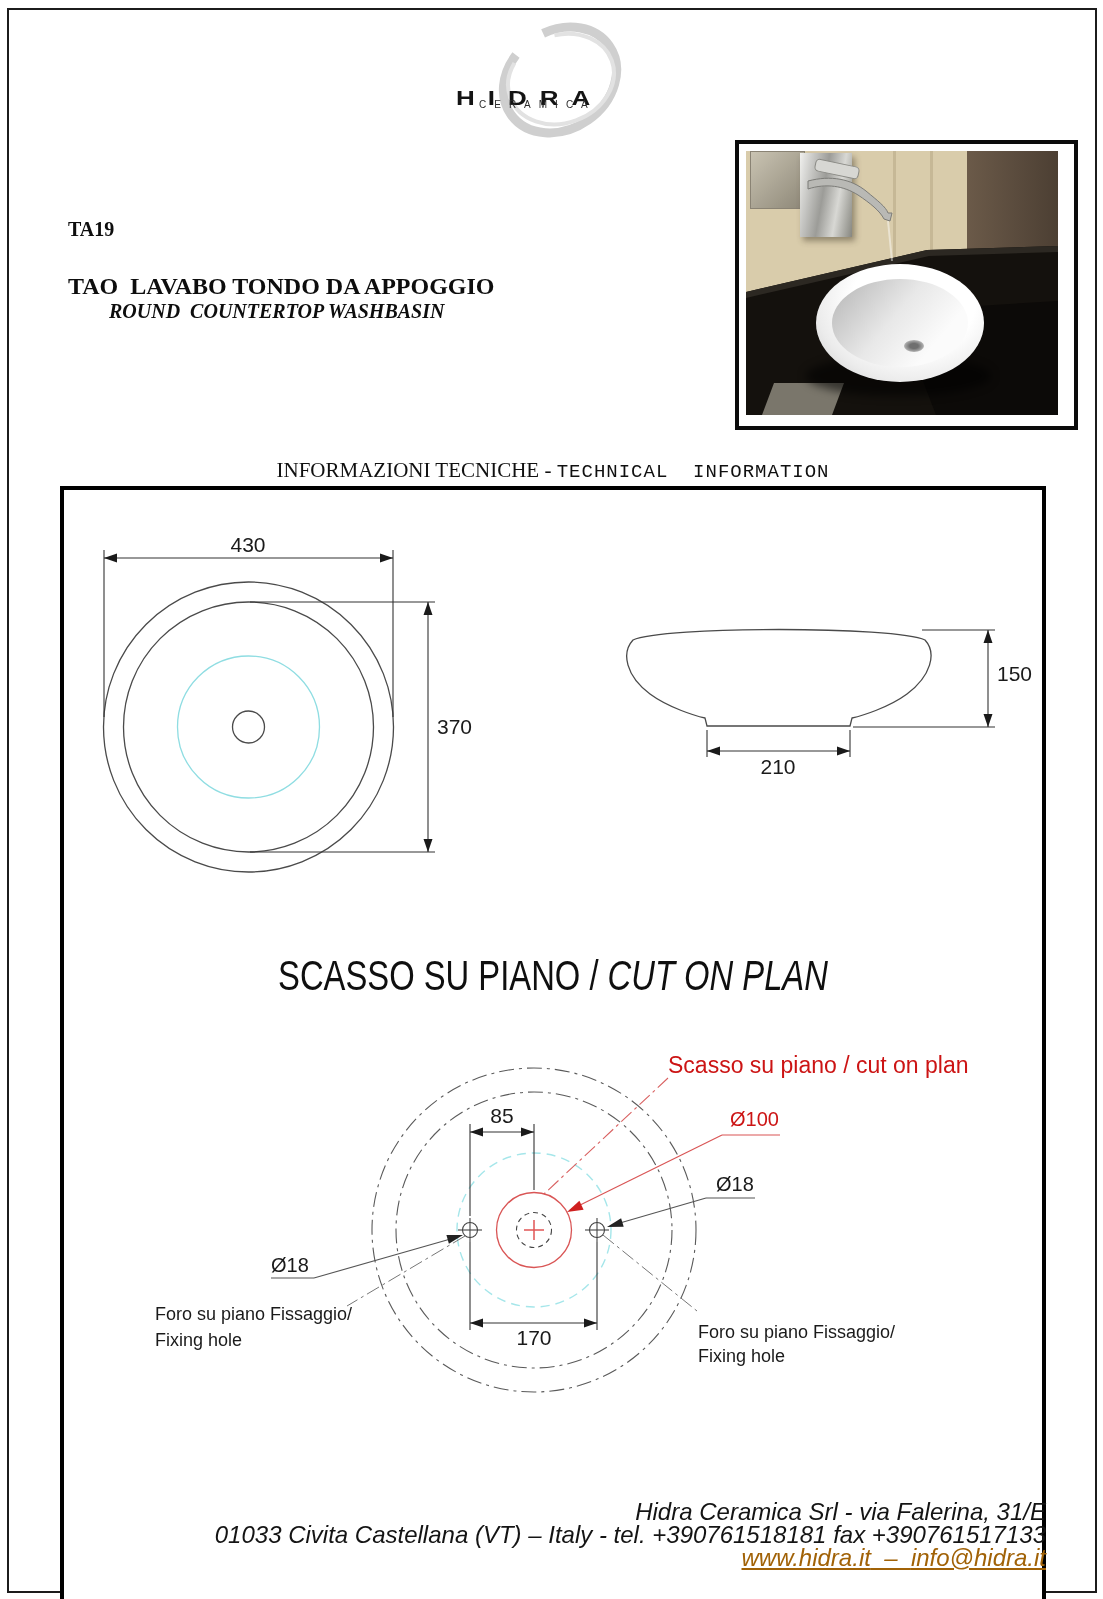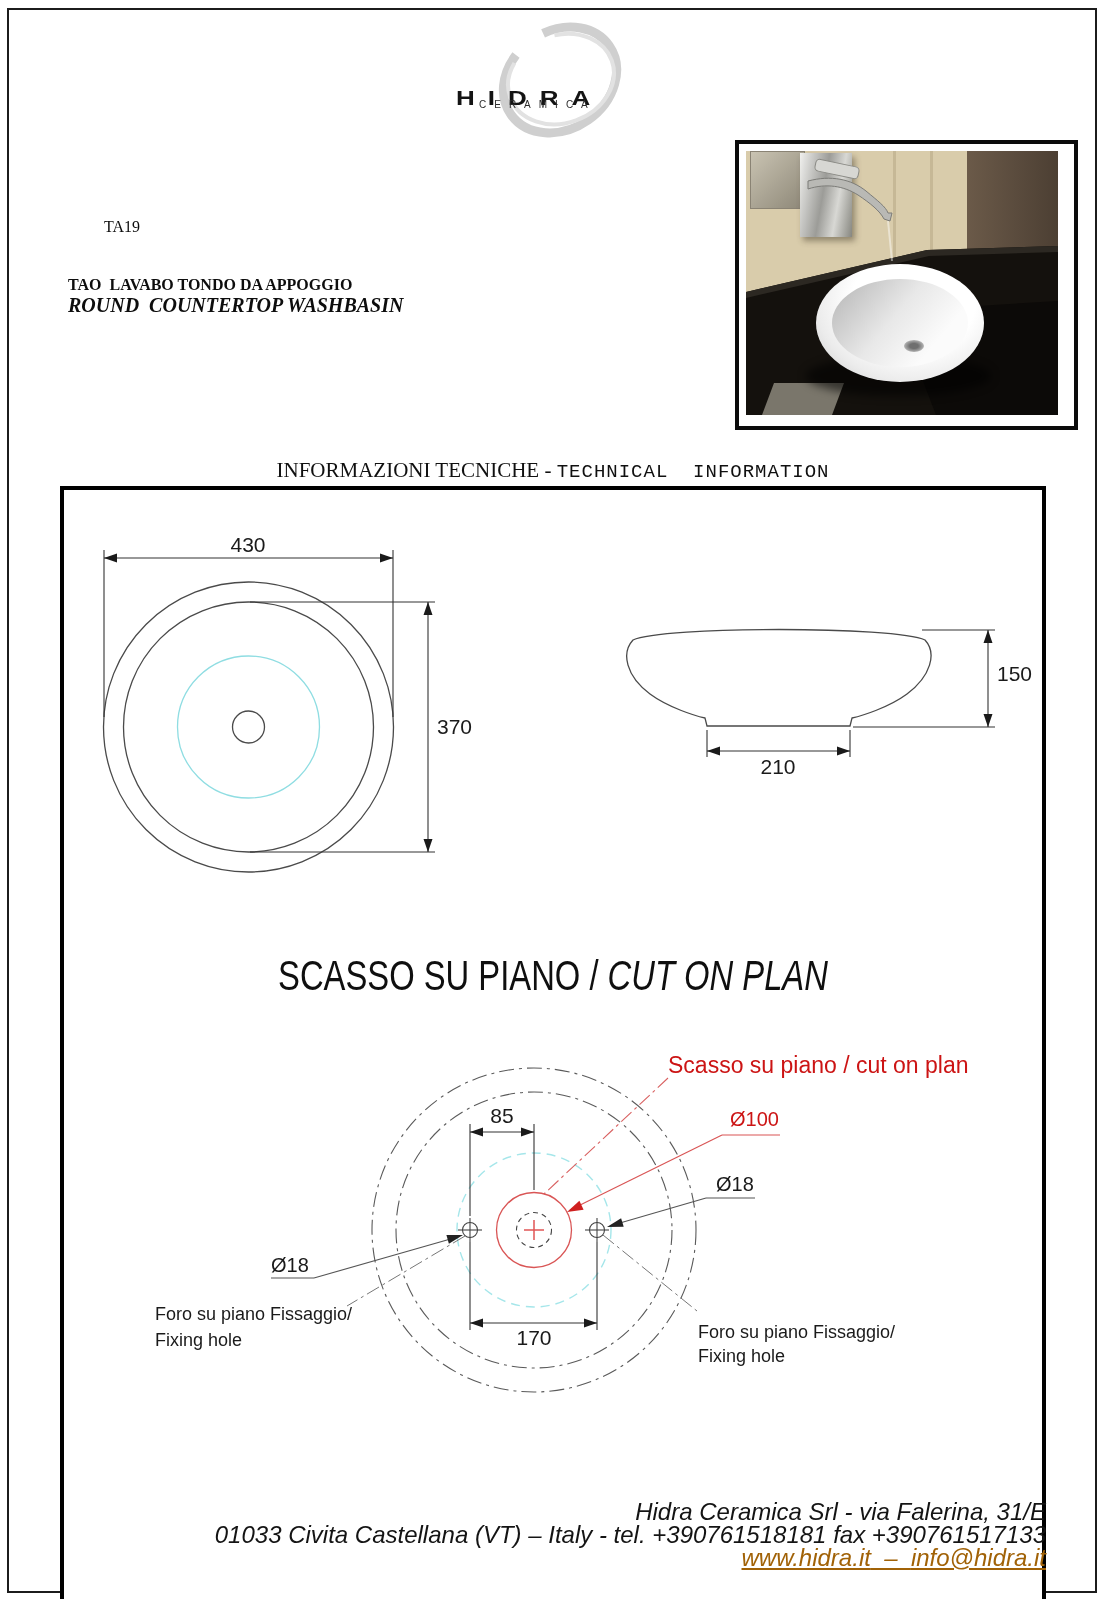--- a/index.html
+++ b/index.html
@@ -9,23 +9,23 @@
 
   
   .logo{position:absolute;left:430px;top:20px;width:225px;height:118px;}
   .logo svg{position:absolute;left:0;top:0;}
   .logo .word{position:absolute;left:26px;top:66px;font-size:26px;font-weight:700;color:#141414;
               letter-spacing:13px;transform:scaleY(.78);transform-origin:top left;white-space:pre;}
   .logo .sub{position:absolute;left:49px;top:79px;font-size:10px;font-weight:500;color:#2b2b2b;
              letter-spacing:8px;white-space:pre;}
 
   .prod{position:absolute;left:68px;top:218px;font-family:"Liberation Serif",serif;color:#0d0d0d;}
-  .prod .code{font-size:16px;font-weight:400;margin-left:36px;}
-  .prod .t1{margin-top:40px;font-size:16px;font-weight:700;white-space:pre;}
-  .prod .t2{font-size:20px;font-weight:700;font-style:italic;white-space:pre;}
+  .prod .code{font-size:20px;font-weight:700;}
+  .prod .t1{margin-top:32px;font-size:24px;font-weight:700;white-space:pre;}
+  .prod .t2{font-size:20px;font-weight:700;font-style:italic;white-space:pre;margin-left:41px;}
 
   
   .photo-box{position:absolute;left:735px;top:140px;width:343px;height:290px;border:4px solid #0b0b0b;
              box-sizing:border-box;background:#fff;}
   .photo{position:absolute;left:7px;top:7px;width:312px;height:264px;overflow:hidden;background:#d9ccab;}
   .ph-panel-line{position:absolute;top:0;width:3px;height:150px;background:#c6b896;}
   .ph-right{position:absolute;left:221px;top:0;width:91px;height:150px;
             background:linear-gradient(90deg,#6b5a49,#4c3f33);}
   .ph-mirror{position:absolute;left:4px;top:0;width:55px;height:58px;
              background:linear-gradient(135deg,#c9c3b2,#8e8878);border:1px solid #8a8374;box-sizing:border-box;}

